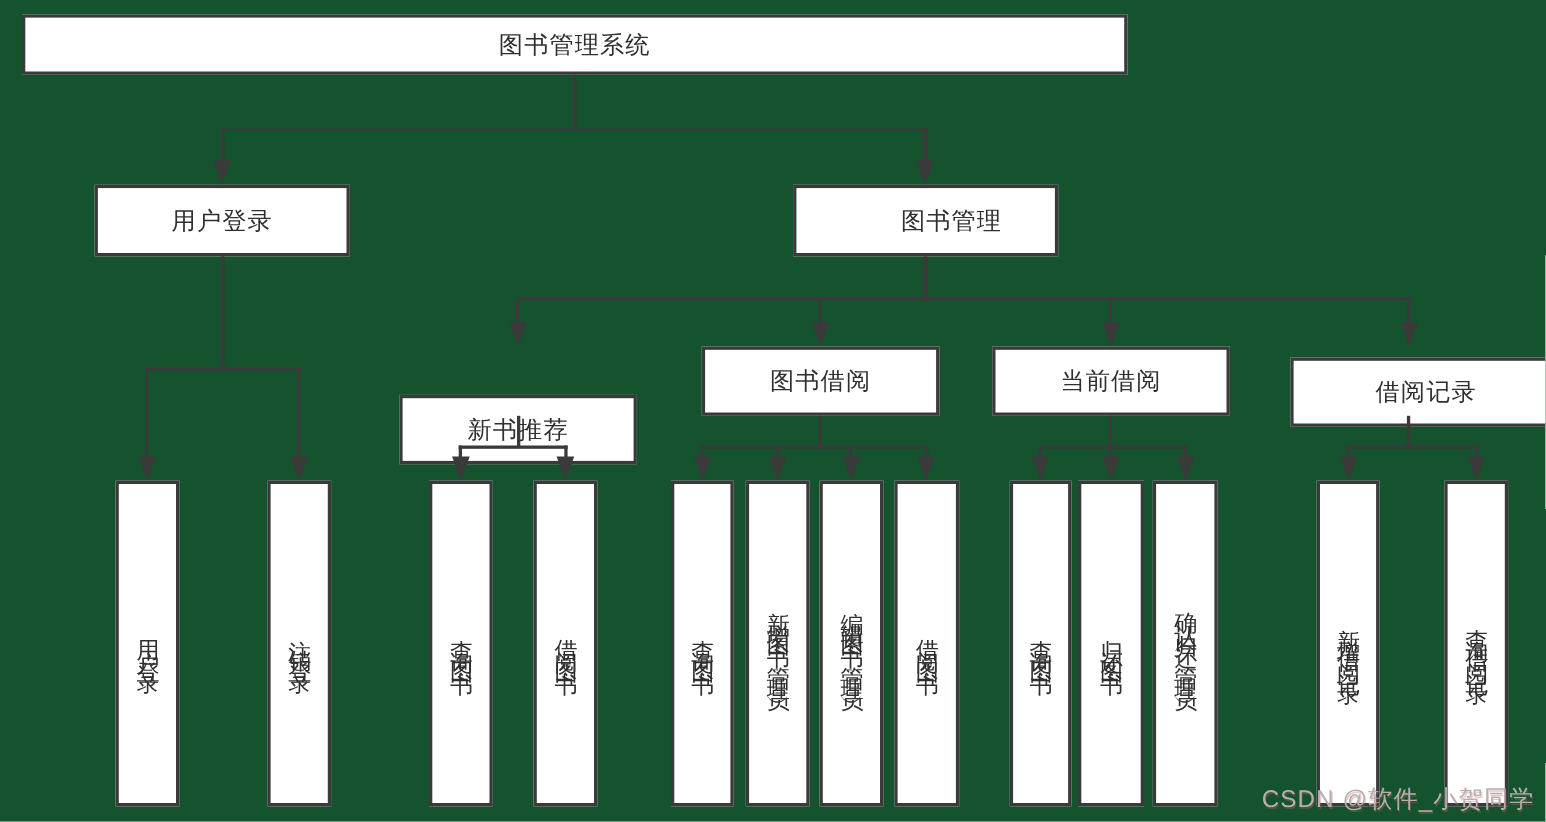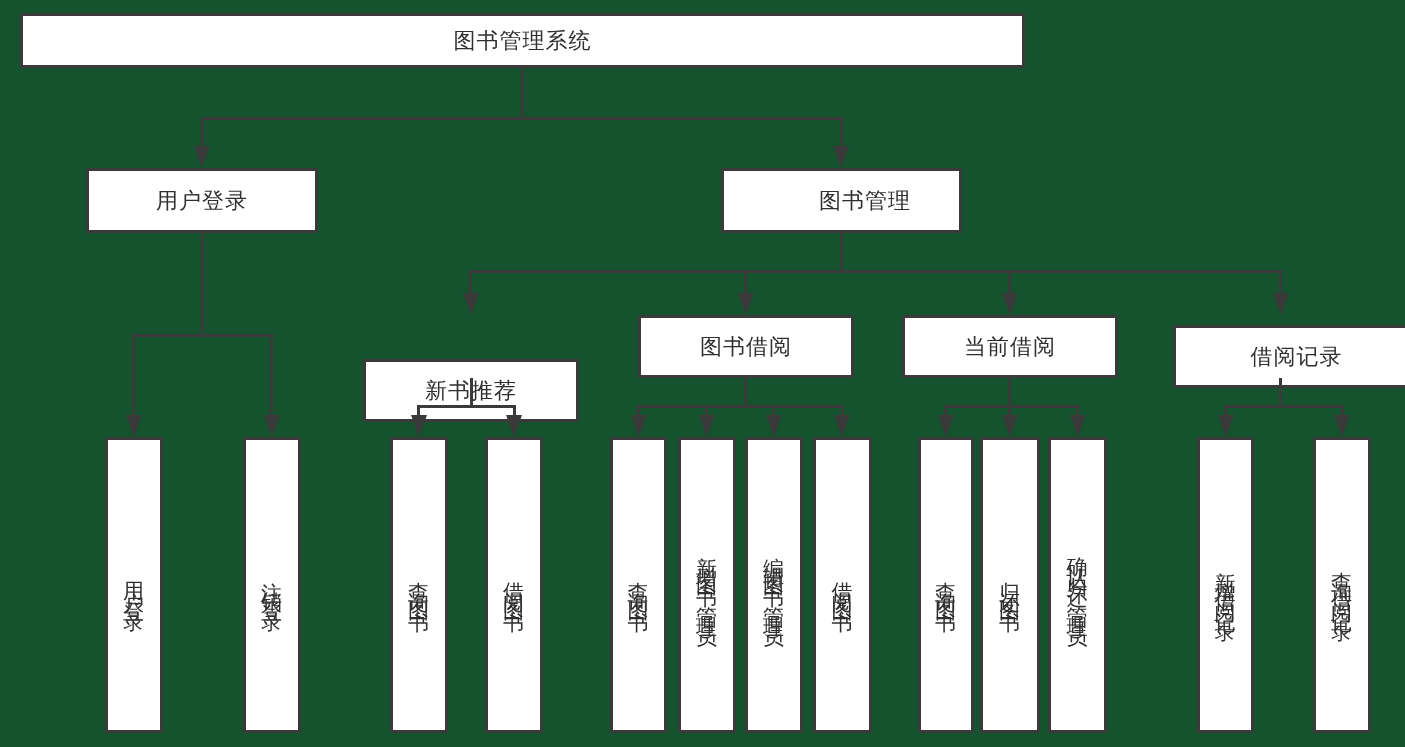--- a/index.html
+++ b/index.html
@@ -158,14 +158,15 @@
   <div class="line" style="left:1076px; top:405px; width:3px; height:14px;"></div>
   <div class="arrow" style="left:1070px; top:415px;"></div>
 
   <div class="line" style="left:1279px; top:378px; width:3px; height:29px;"></div>
   <div class="line" style="left:1224px; top:405px; width:120px; height:3px;"></div>
   <div class="line" style="left:1224px; top:405px; width:3px; height:14px;"></div>
   <div class="arrow" style="left:1218px; top:415px;"></div>
   <div class="line" style="left:1341px; top:405px; width:3px; height:14px;"></div>
   <div class="arrow" style="left:1334px; top:415px;"></div>
 
+  <div class="watermark">CSDN @软件_小贺同学</div>
 
 </div>
 
 </body></html>

